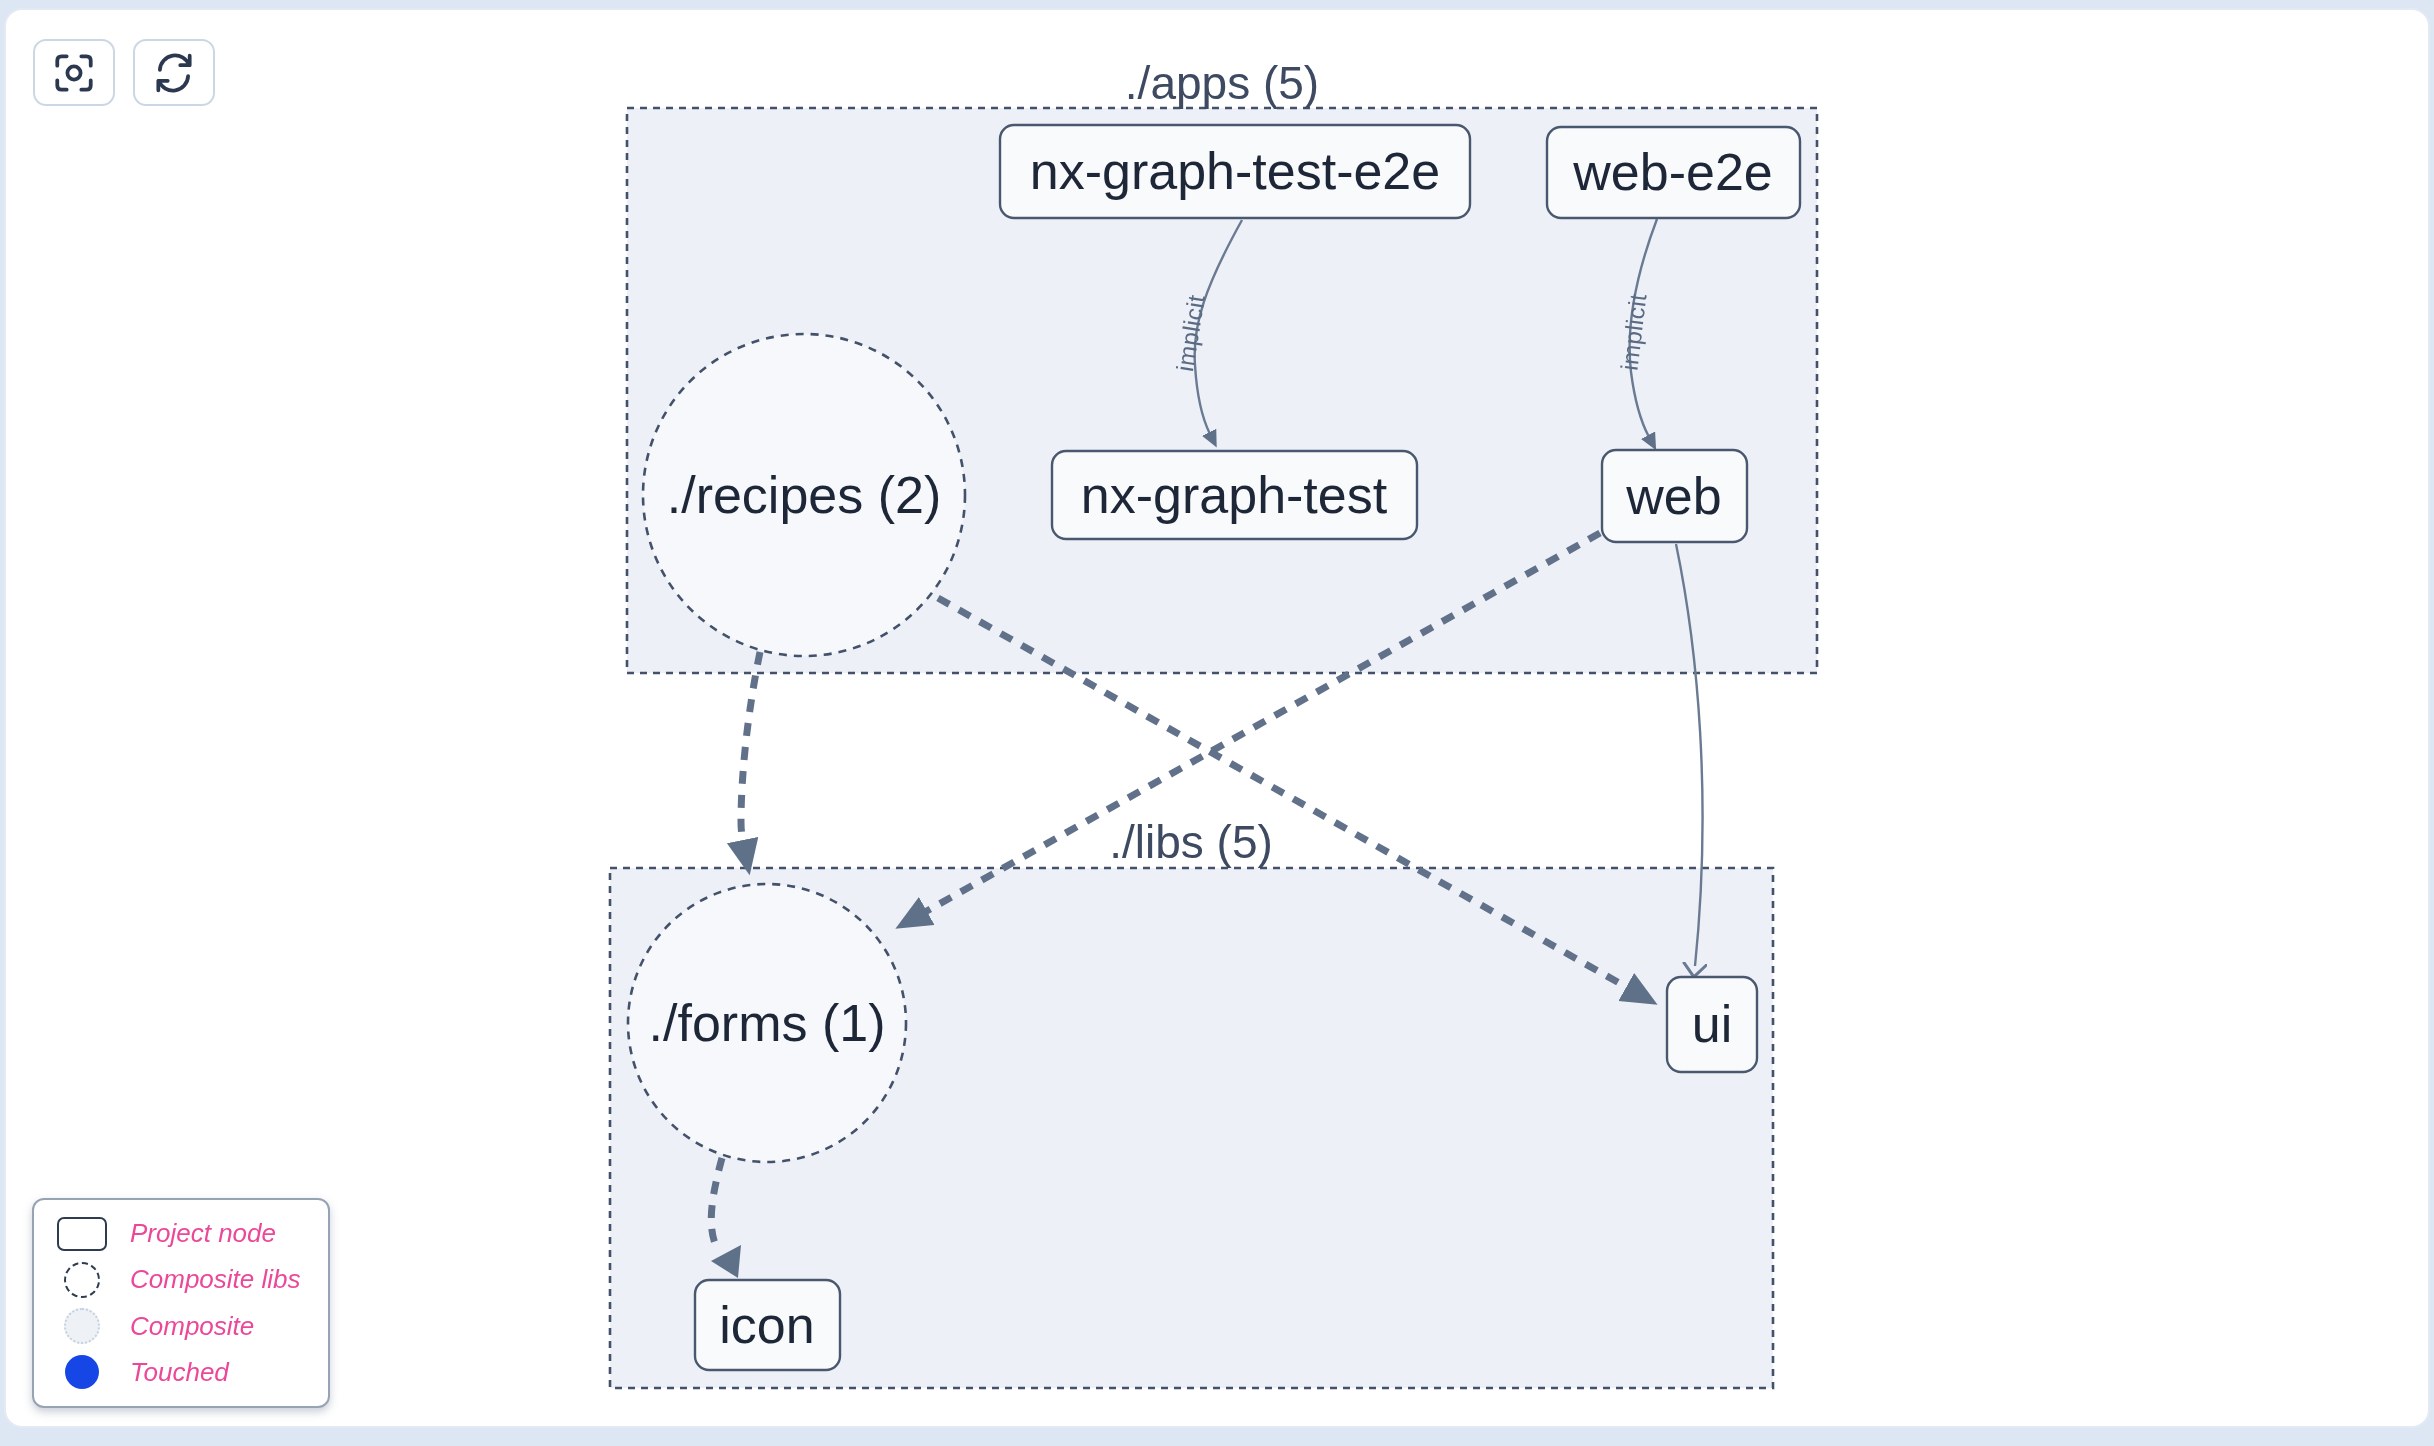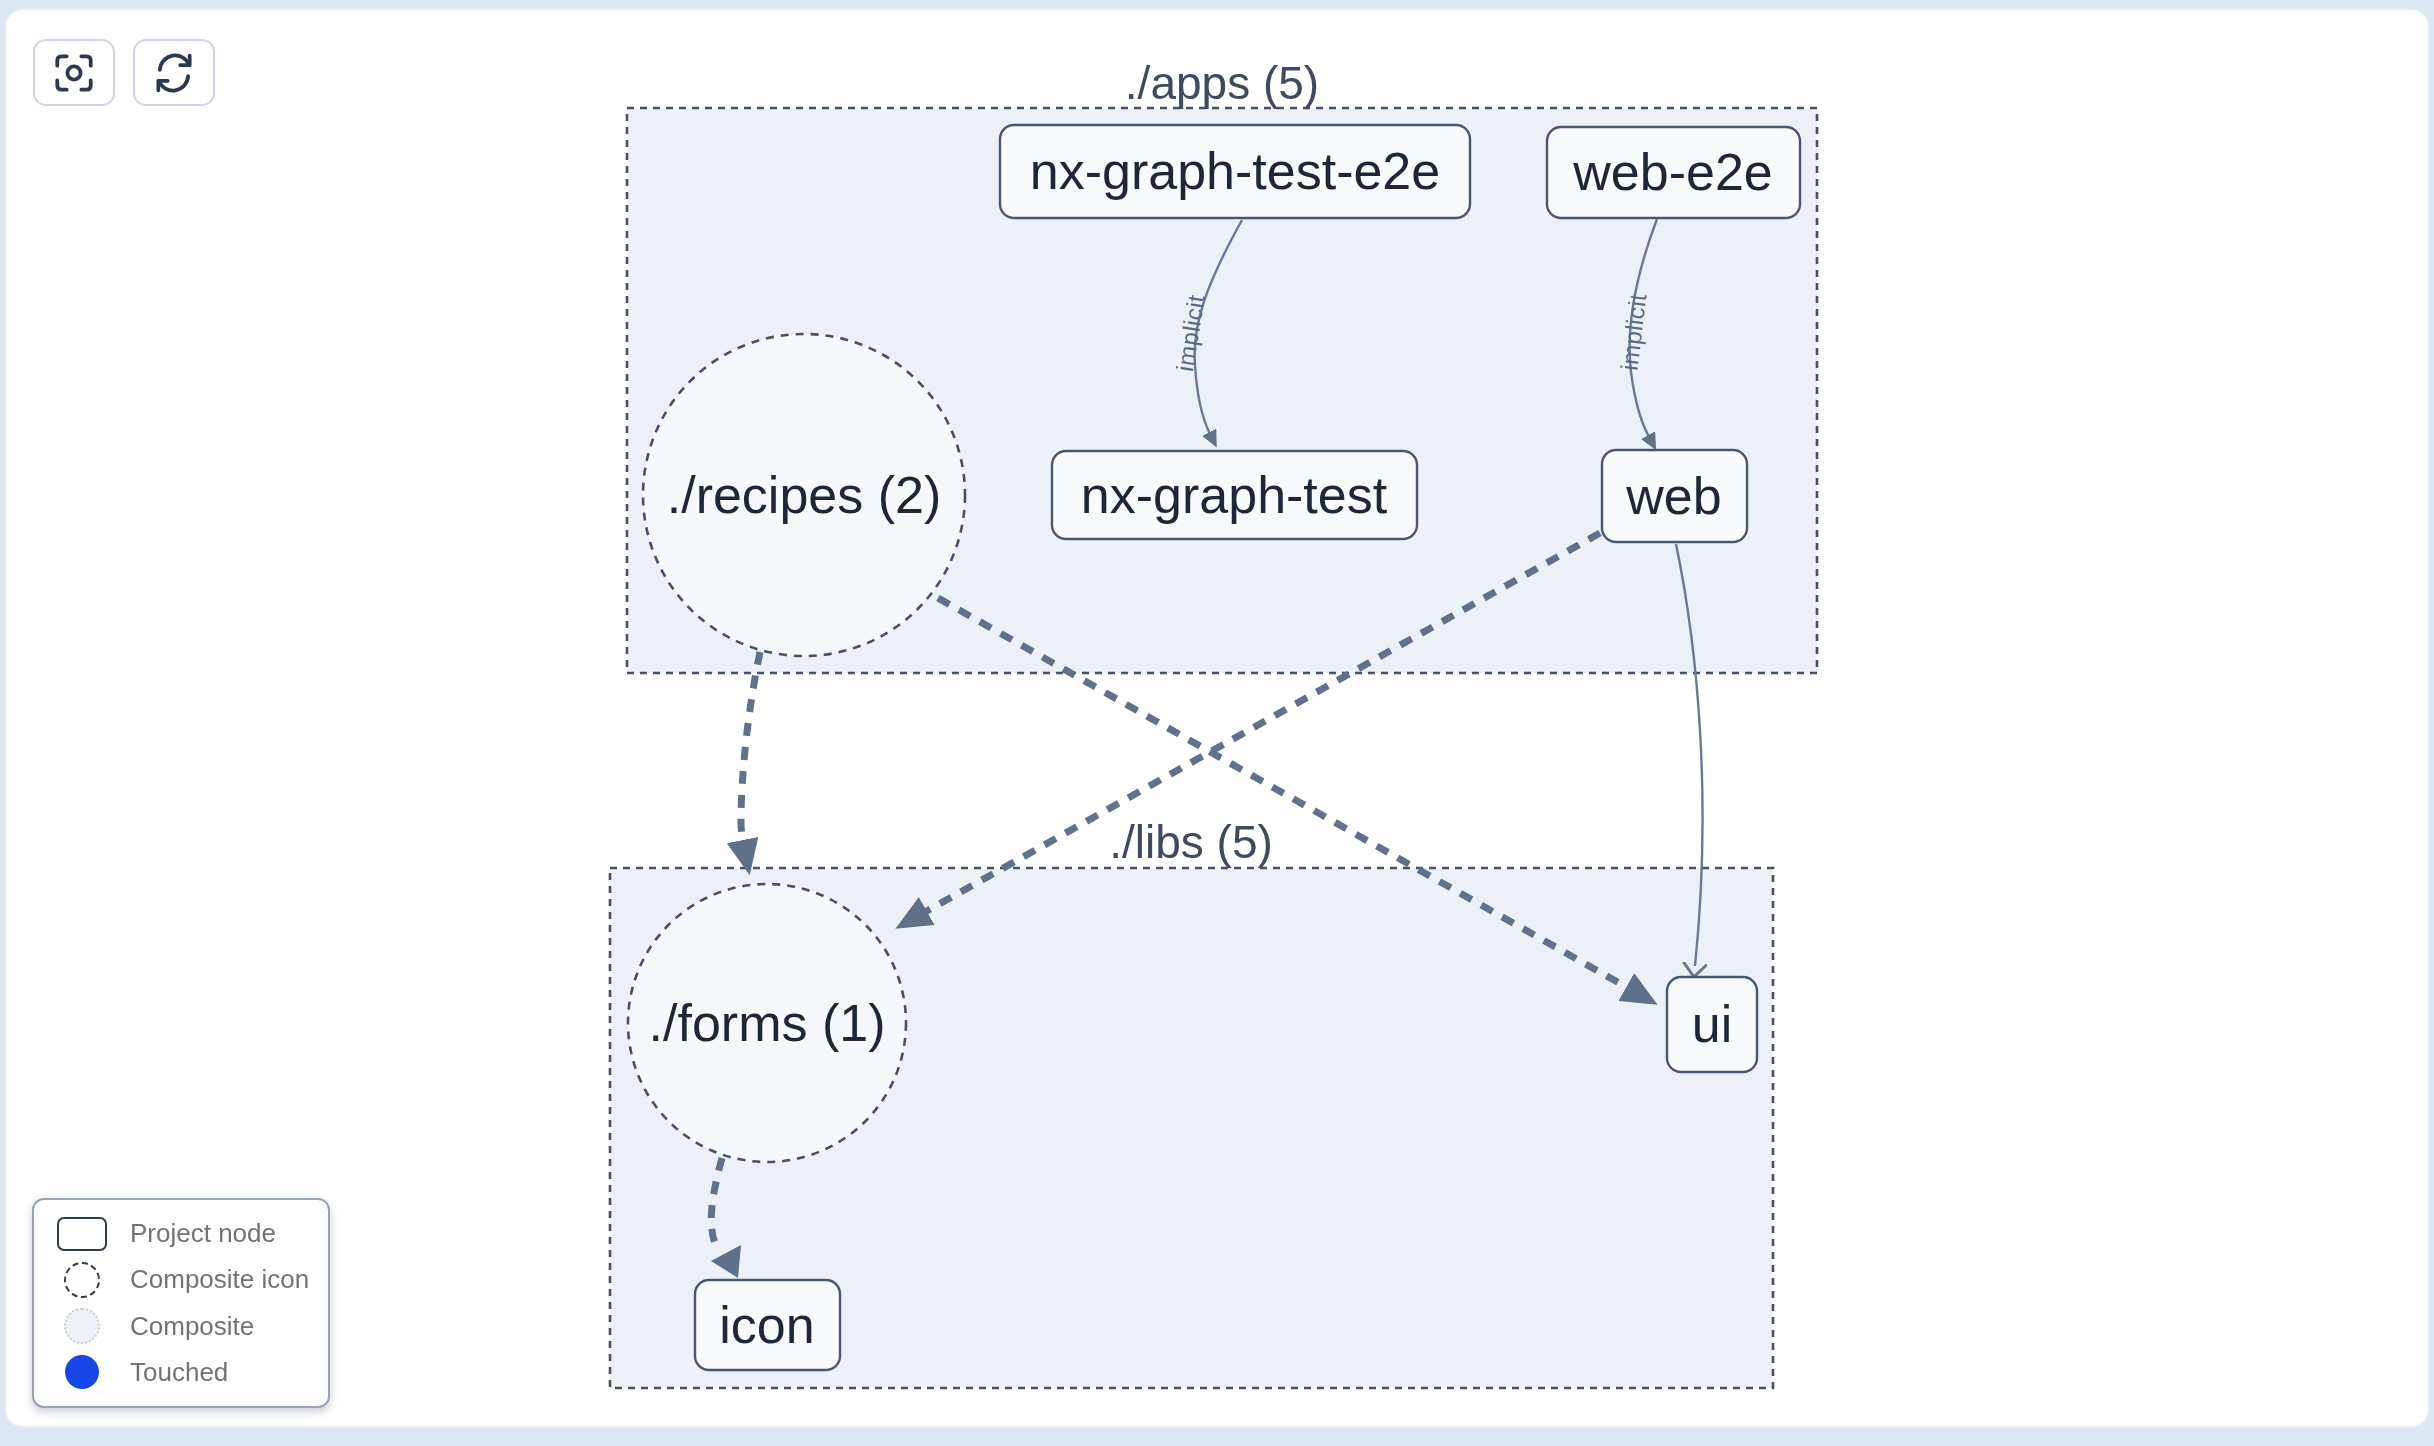--- a/index.html
+++ b/index.html
@@ -39,21 +39,21 @@
   .legend{
     position:absolute;left:32px;top:1198px;width:298px;height:210px;
     background:#ffffff;border:2px solid #97a3b4;border-radius:12px;
     box-shadow:0 4px 8px rgba(100,116,139,.35);
     box-sizing:border-box;
     display:flex;flex-direction:column;justify-content:space-evenly;
     padding:6px 0;
   }
   .legend-row{display:flex;align-items:center;}
   .legend-swatch{width:96px;display:flex;align-items:center;justify-content:center;flex:0 0 96px;}
-  .legend-label{font-size:26px;color:#737373;}
+  .legend-label{font-size:26px;color:#ec4899;font-style:italic;}
   .sw-project{width:46px;height:30px;border:2.6px solid #2f3c50;border-radius:7px;background:#fff;}
   .sw-composite{width:32px;height:32px;border:2.6px dashed #2f3c50;border-radius:50%;background:#fff;}
   .sw-affected{width:32px;height:32px;border:2.4px dotted #c7d1dd;border-radius:50%;background:#eef2f7;}
   .sw-touched{width:34px;height:34px;border-radius:50%;}
 </style>
 </head>
 <body>
 
 <div class="canvas"></div>
 
@@ -144,21 +144,21 @@
   <div class="legend-row">
     <span class="legend-swatch">
         <span class="sw-project"></span>
       </span>
     <span class="legend-label">Project node</span>
   </div>
   <div class="legend-row">
     <span class="legend-swatch">
         <span class="sw-composite"></span>
       </span>
-    <span class="legend-label">Composite icon</span>
+    <span class="legend-label">Composite libs</span>
   </div>
   <div class="legend-row">
     <span class="legend-swatch">
         <span class="sw-affected"></span>
       </span>
     <span class="legend-label">Composite</span>
   </div>
   <div class="legend-row">
     <span class="legend-swatch">
         <span class="sw-touched" id="touched-dot" style="background: rgb(22, 71, 230);"></span>

